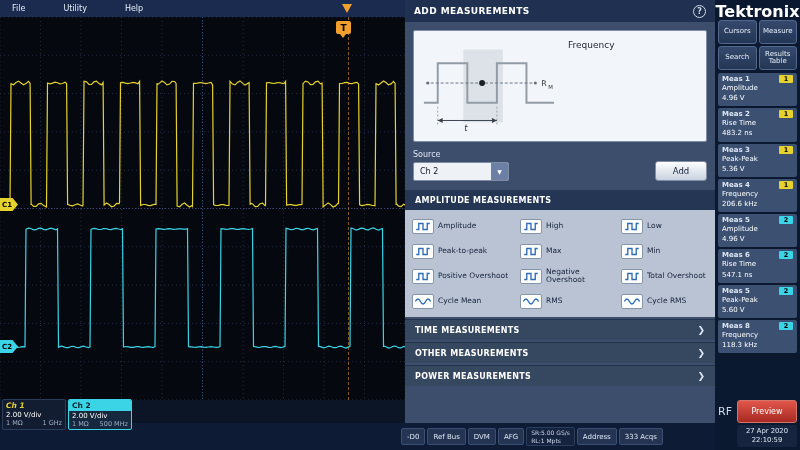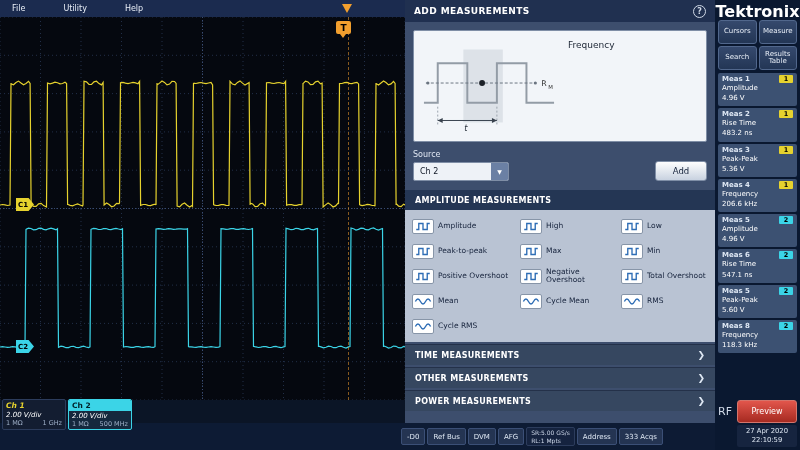--- a/index.html
+++ b/index.html
@@ -9,32 +9,32 @@
 
 .menubar{position:absolute;left:0;top:0;width:405px;height:17px;background:#1b2b4f;display:flex;align-items:center;gap:38px;padding-left:12px;z-index:3;}
 .menu-item{color:#e8eef7;font-size:8px;cursor:default;}
 .trig-pos{position:absolute;left:342px;top:4px;width:0;height:0;border-left:5px solid transparent;border-right:5px solid transparent;border-top:9px solid #f29f2e;}
 
 
 .scope{position:absolute;left:0;top:17px;width:405px;height:383px;background:#05080f;}
 .trig-line{position:absolute;left:348px;top:0;height:383px;border-left:1px dashed rgba(242,159,46,.55);}
 .trig-flag{position:absolute;left:336px;top:4px;width:15px;height:13px;background:#f29f2e;color:#000;font-weight:bold;font-size:9px;display:flex;align-items:center;justify-content:center;border-radius:2px;}
 .trig-flag::after{content:"";position:absolute;left:4px;top:13px;border-left:3px solid transparent;border-right:3px solid transparent;border-top:4px solid #f29f2e;}
-.chmark{position:absolute;left:16px;width:18px;height:13px;font-size:7px;font-weight:bold;color:#000;display:flex;align-items:center;padding-left:2px;clip-path:polygon(0 0,70% 0,100% 50%,70% 100%,0 100%);}
+.chmark{position:absolute;left:0;width:18px;height:13px;font-size:7px;font-weight:bold;color:#000;display:flex;align-items:center;padding-left:2px;clip-path:polygon(0 0,70% 0,100% 50%,70% 100%,0 100%);}
 .chmark.c1{top:181px;background:#e6d22e;}
 .chmark.c2{top:323px;background:#3bd4e7;}
 
 
 .chtile{position:absolute;top:399px;width:64px;height:31px;background:#131d31;border:1px solid #2c3c5c;border-radius:2px;overflow:hidden;z-index:4;}
 .chtile.t1{left:2px;}
 .chtile.t2{left:68px;background:#15283e;border-color:#3bd4e7;}
 .chhead{font-size:7.5px;font-weight:bold;padding:1px 3px 0;}
 .t1 .chhead{color:#e6d22e;font-style:italic;}
 .t2 .chhead{background:#3bd4e7;color:#00222a;padding:1px 3px;}
-.chscale{font-size:7px;color:#fff;padding:1px 3px 0;font-style:italic;}
+.chscale{font-size:7px;color:#fff;padding:1px 3px 0;}
 .chmeta{display:flex;justify-content:space-between;font-size:6.5px;color:#9fb0c8;padding:0 3px;}
 
 
 .bottombar{position:absolute;left:0;top:423px;width:715px;height:27px;background:#0d1b34;display:flex;align-items:center;gap:2px;padding-left:401px;z-index:1;}
 .bb-btn{height:17px;background:#243452;border:1px solid #3b4f76;border-radius:2px;color:#dfe8f4;font-size:7px;display:flex;align-items:center;justify-content:center;padding:0 5px;white-space:nowrap;}
 .bb-info{height:19px;background:#15233f;border:1px solid #2c3c5c;border-radius:2px;color:#cfd9ea;font-size:6px;display:flex;flex-direction:column;justify-content:center;padding:0 4px;line-height:1.25;white-space:nowrap;}
 
 
 .panel{position:absolute;left:405px;top:0;width:310px;height:423px;background:#3d4e6d;display:flex;flex-direction:column;z-index:2;}
 .p-header{height:22px;background:#203050;display:flex;align-items:center;justify-content:space-between;padding:0 9px;flex:0 0 auto;}
@@ -275,28 +275,20 @@
             </svg>
           </span>
           <span class="mlabel">Total Overshoot</span>
         </div>
       <div class="mbtn">
           <span class="chip">
             <svg viewBox="0 0 20 13">
               <path d="M1,6.5 Q4,0.5 7,6.5 T13,6.5 T19,6.5"></path>
             </svg>
           </span>
-          <span class="mlabel">Mean</span>
-        </div>
-      <div class="mbtn">
-          <span class="chip">
-            <svg viewBox="0 0 20 13">
-              <path d="M1,6.5 Q4,0.5 7,6.5 T13,6.5 T19,6.5"></path>
-            </svg>
-          </span>
           <span class="mlabel">Cycle Mean</span>
         </div>
       <div class="mbtn">
           <span class="chip">
             <svg viewBox="0 0 20 13">
               <path d="M1,6.5 Q4,0.5 7,6.5 T13,6.5 T19,6.5"></path>
             </svg>
           </span>
           <span class="mlabel">RMS</span>
         </div>

